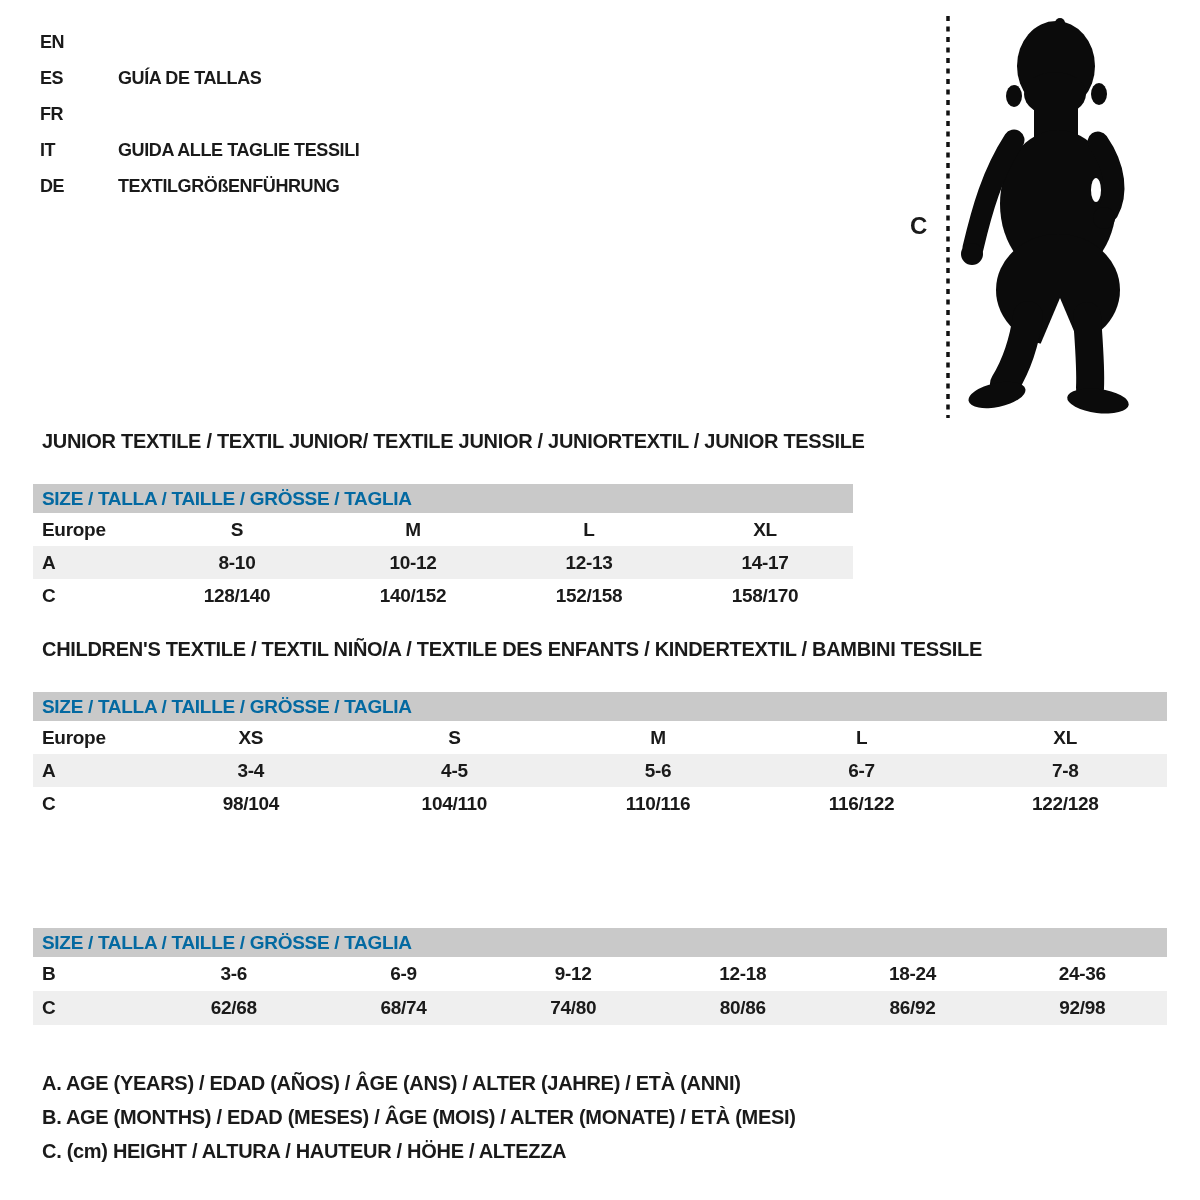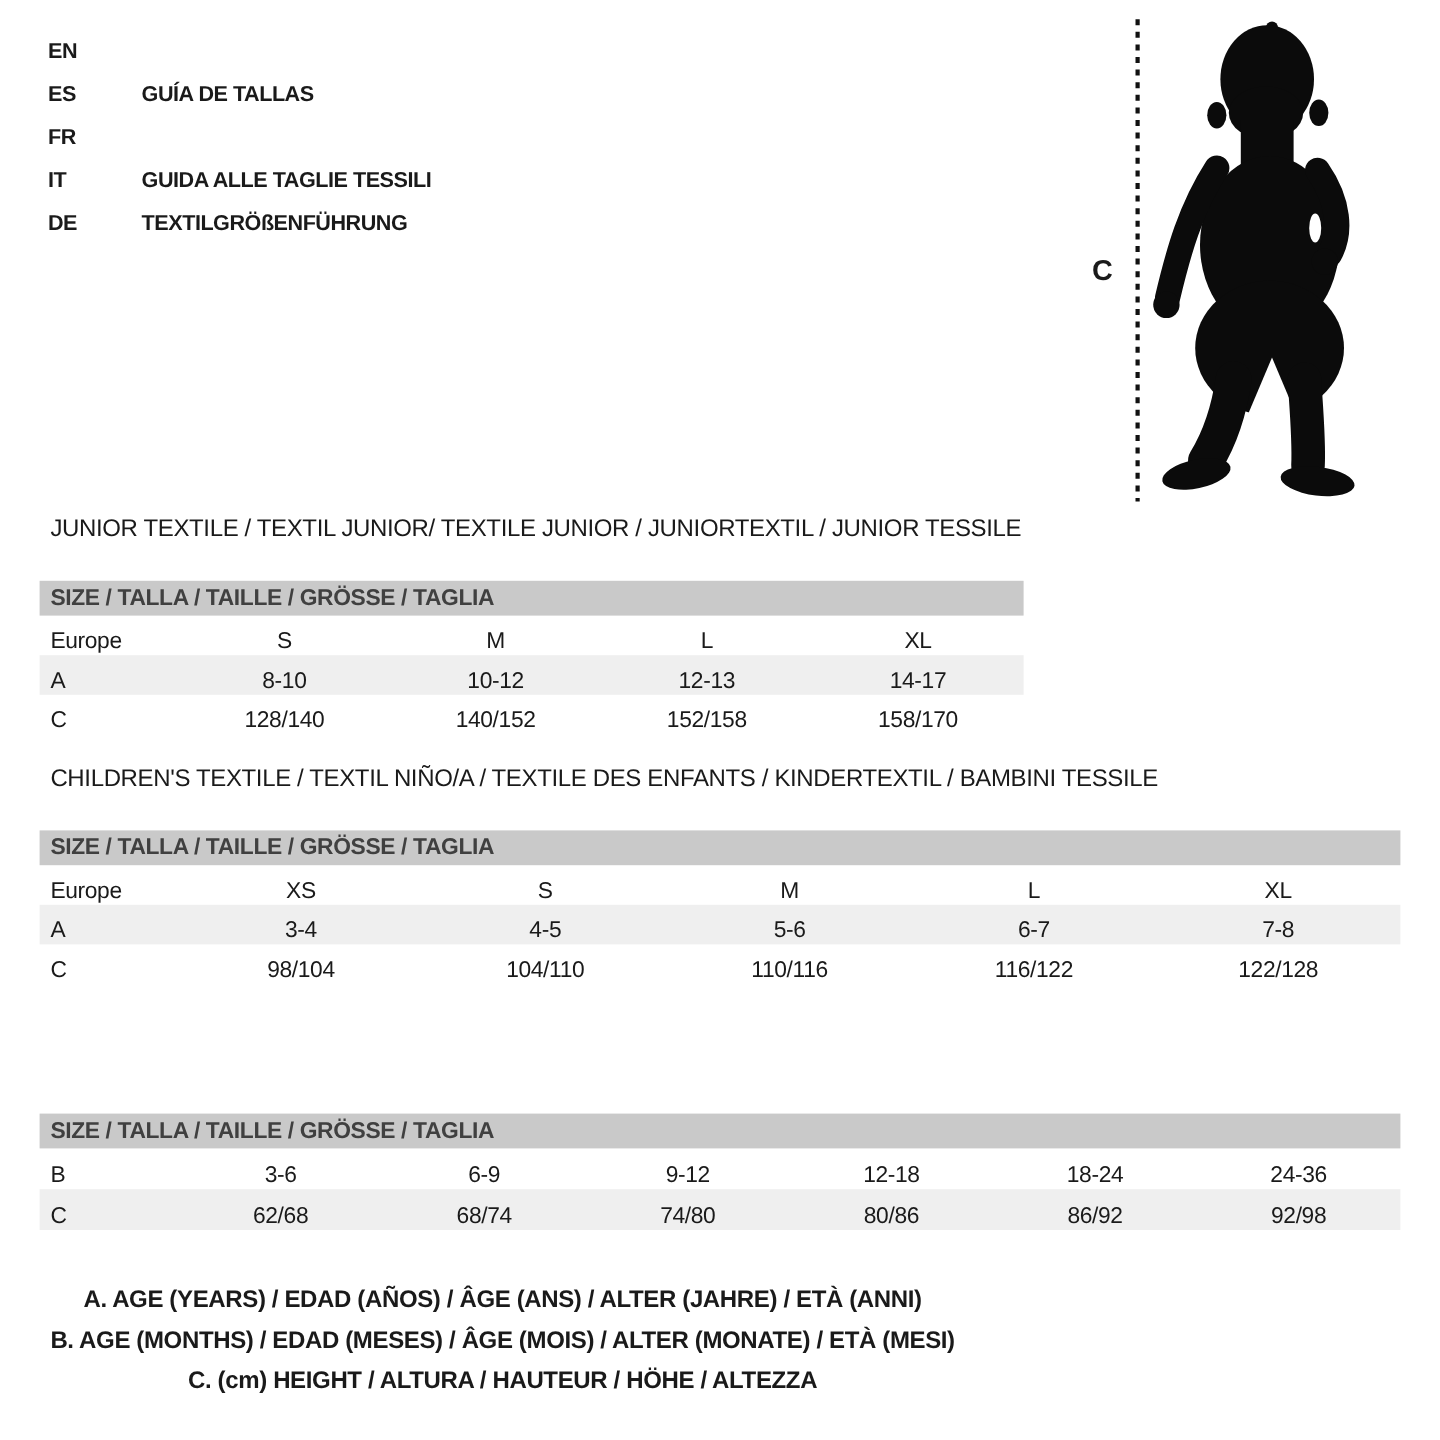--- a/index.html
+++ b/index.html
@@ -12,35 +12,35 @@
   .lang-row{display:flex;height:36px;align-items:center;font-weight:bold;font-size:18px;letter-spacing:-0.4px;}
   .lang-code{width:78px;}
   .lang-label{white-space:nowrap;}
 
   
   .measure-label{position:absolute;left:910px;top:212px;font-weight:bold;font-size:24px;}
   .dash-line{position:absolute;left:944px;top:14px;}
   .silhouette{position:absolute;left:958px;top:14px;}
 
   
-  .sec-title{position:absolute;left:42px;font-weight:normal;font-size:20px;letter-spacing:-0.3px;white-space:nowrap;}
+  .sec-title{position:absolute;left:42px;font-weight:bold;font-size:20px;letter-spacing:-0.3px;white-space:nowrap;}
   .sec-title.two-line{line-height:37px;}
 
   
   .tbl{position:absolute;left:33px;}
   .tbl-bar{height:29px;background:#c9c9c9;display:flex;align-items:center;padding-left:9px;
-    font-weight:bold;font-size:19px;color:#404040;letter-spacing:-0.3px;}
-  .row{display:flex;height:33px;align-items:flex-end;font-weight:normal;font-size:19px;letter-spacing:-0.3px;}
+    font-weight:bold;font-size:19px;color:#0369a1;letter-spacing:-0.3px;}
+  .row{display:flex;height:33px;align-items:center;font-weight:bold;font-size:19px;letter-spacing:-0.3px;}
   .row.shaded{background:#efefef;}
   .row .lab{width:107px;padding-left:9px;}
   .row .c{flex:1;text-align:center;}
 
   
   .footnotes{position:absolute;left:42px;top:1066px;}
-  .footnote{height:34px;line-height:34px;font-weight:bold;font-size:20px;letter-spacing:-0.3px;white-space:nowrap;text-align:center;}
+  .footnote{height:34px;line-height:34px;font-weight:bold;font-size:20px;letter-spacing:-0.3px;white-space:nowrap;}
 </style>
 </head>
 <body>
 
 <div class="page">
 
   <div class="langs">
     <div class="lang-row">
       <span class="lang-code">EN</span>
     </div>

